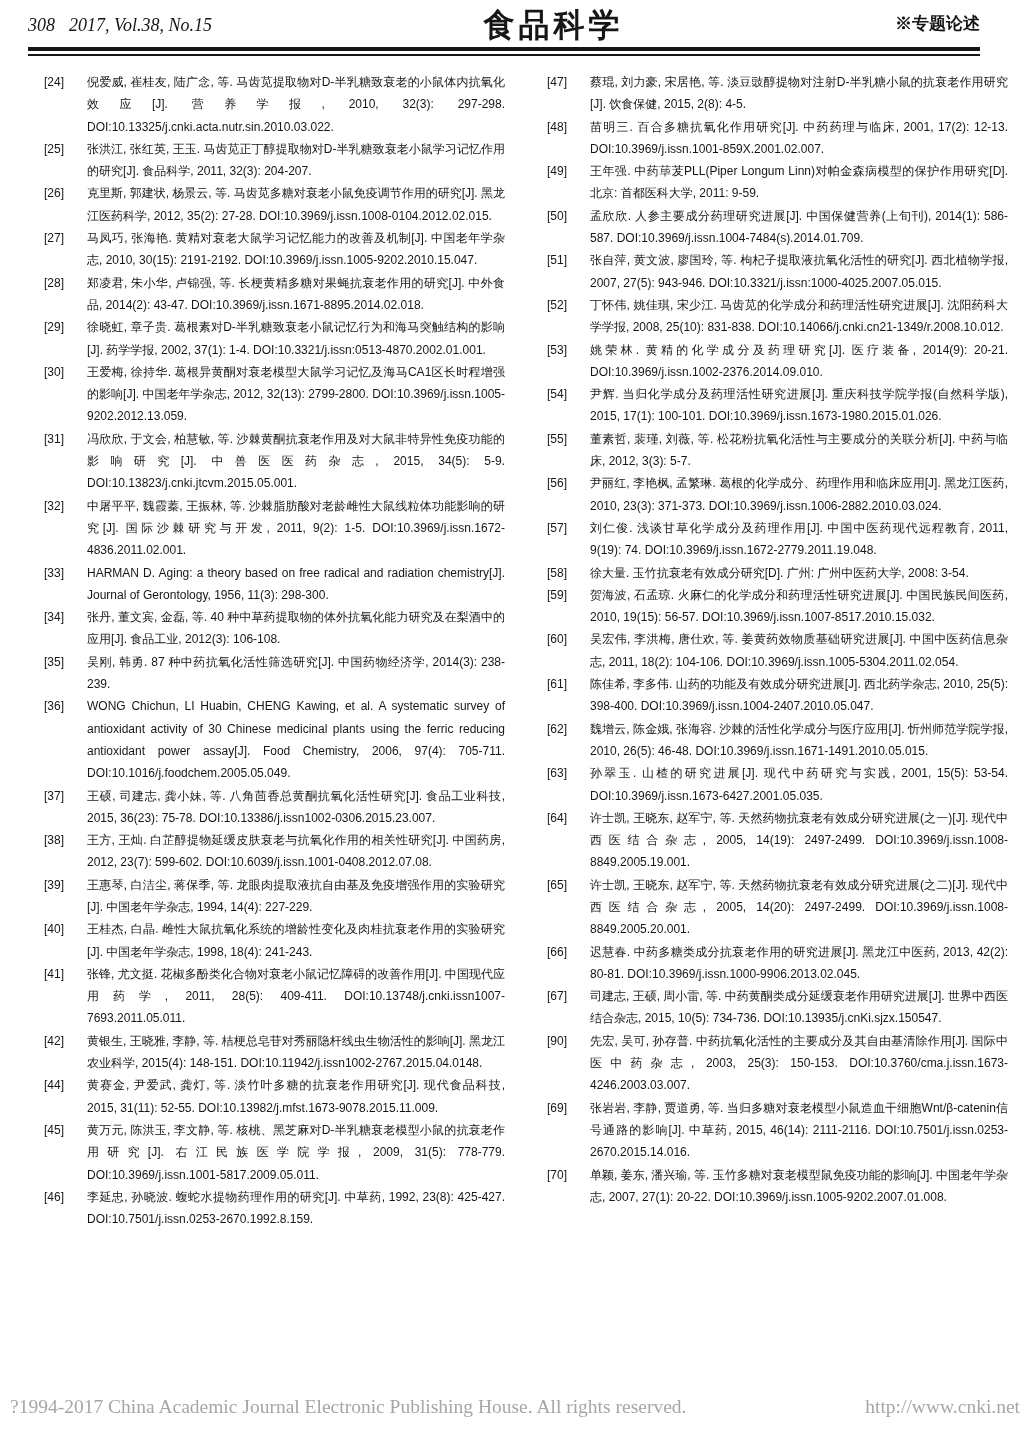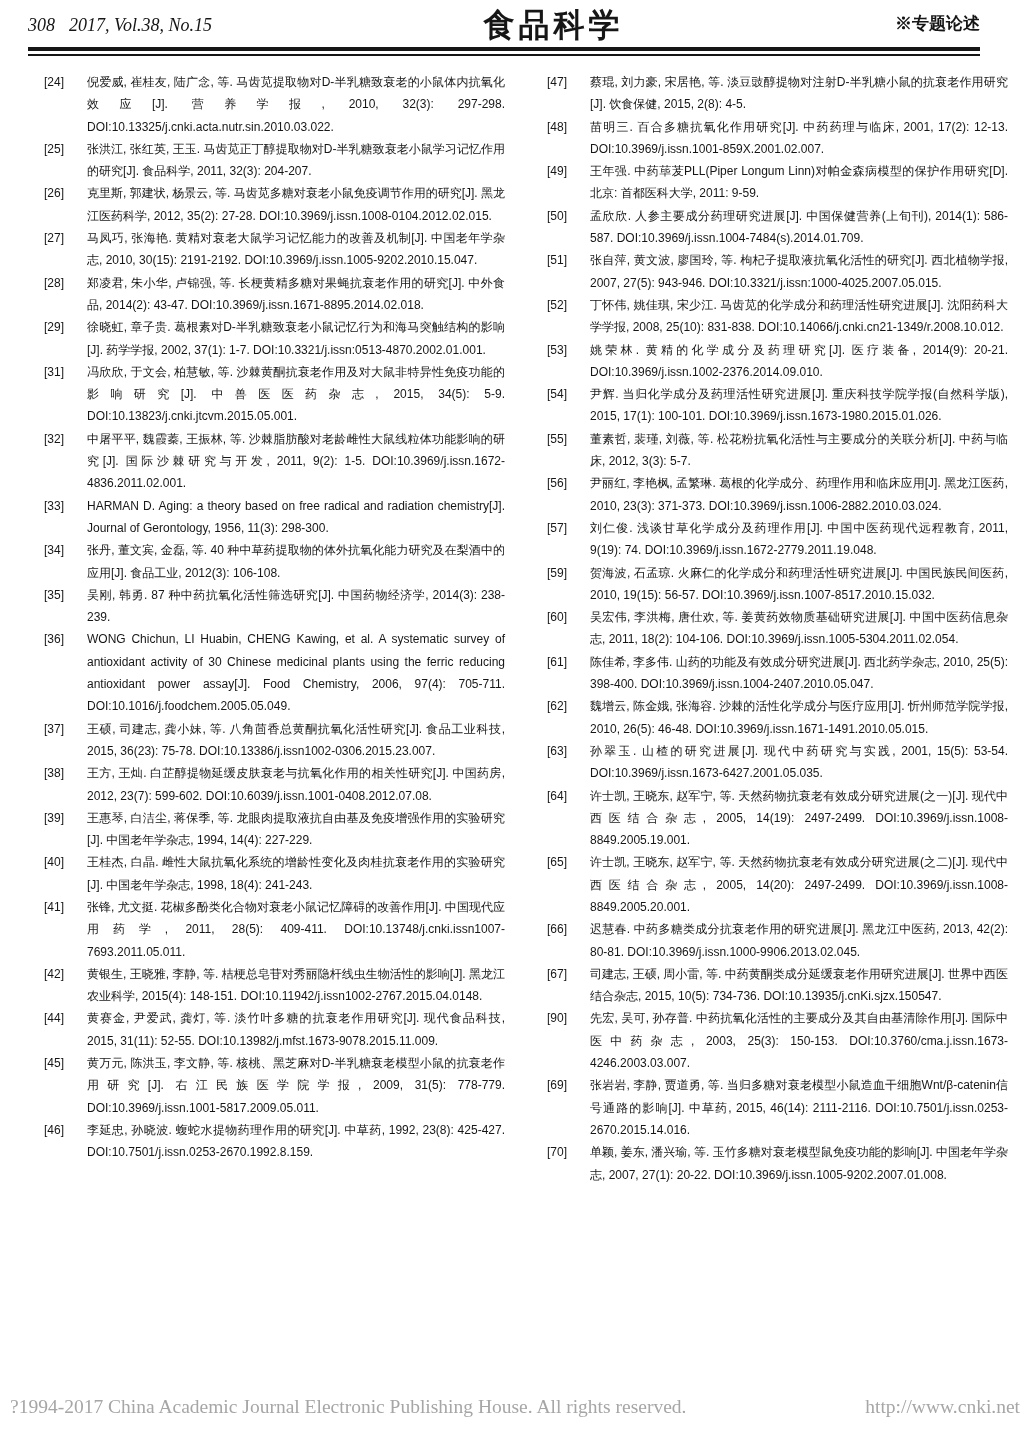--- a/index.html
+++ b/index.html
@@ -110,21 +110,25 @@
       <div class="ref">
           <span class="rn">[27]</span>
           <span class="rt">马凤巧, 张海艳. 黄精对衰老大鼠学习记忆能力的改善及机制[J]. 中国老年学杂志, 2010, 30(15): 2191-2192. DOI:10.3969/j.issn.1005-9202.2010.15.047.</span>
         </div>
       <div class="ref">
           <span class="rn">[28]</span>
           <span class="rt">郑凌君, 朱小华, 卢锦强, 等. 长梗黄精多糖对果蝇抗衰老作用的研究[J]. 中外食品, 2014(2): 43-47. DOI:10.3969/j.issn.1671-8895.2014.02.018.</span>
         </div>
       <div class="ref">
           <span class="rn">[29]</span>
-          <span class="rt">徐晓虹, 章子贵. 葛根素对D-半乳糖致衰老小鼠记忆行为和海马突触结构的影响[J]. 药学学报, 2002, 37(1): 1-7. DOI:10.3321/j.issn:0513-4870.2002.01.001.</span>
+          <span class="rt">徐晓虹, 章子贵. 葛根素对D-半乳糖致衰老小鼠记忆行为和海马突触结构的影响[J]. 药学学报, 2002, 37(1): 1-4. DOI:10.3321/j.issn:0513-4870.2002.01.001.</span>
+        </div>
+      <div class="ref">
+          <span class="rn">[30]</span>
+          <span class="rt">王爱梅, 徐持华. 葛根异黄酮对衰老模型大鼠学习记忆及海马CA1区长时程增强的影响[J]. 中国老年学杂志, 2012, 32(13): 2799-2800. DOI:10.3969/j.issn.1005-9202.2012.13.059.</span>
         </div>
       <div class="ref">
           <span class="rn">[31]</span>
           <span class="rt">冯欣欣, 于文会, 柏慧敏, 等. 沙棘黄酮抗衰老作用及对大鼠非特异性免疫功能的影响研究[J]. 中兽医医药杂志, 2015, 34(5): 5-9. DOI:10.13823/j.cnki.jtcvm.2015.05.001.</span>
         </div>
       <div class="ref">
           <span class="rn">[32]</span>
           <span class="rt">中屠平平, 魏霞蓁, 王振林, 等. 沙棘脂肪酸对老龄雌性大鼠线粒体功能影响的研究[J]. 国际沙棘研究与开发, 2011, 9(2): 1-5. DOI:10.3969/j.issn.1672-4836.2011.02.001.</span>
         </div>
       <div class="ref">
@@ -218,20 +222,24 @@
           <span class="rn">[55]</span>
           <span class="rt">董素哲, 裴瑾, 刘薇, 等. 松花粉抗氧化活性与主要成分的关联分析[J]. 中药与临床, 2012, 3(3): 5-7.</span>
         </div>
       <div class="ref">
           <span class="rn">[56]</span>
           <span class="rt">尹丽红, 李艳枫, 孟繁琳. 葛根的化学成分、药理作用和临床应用[J]. 黑龙江医药, 2010, 23(3): 371-373. DOI:10.3969/j.issn.1006-2882.2010.03.024.</span>
         </div>
       <div class="ref">
           <span class="rn">[57]</span>
           <span class="rt">刘仁俊. 浅谈甘草化学成分及药理作用[J]. 中国中医药现代远程教育, 2011, 9(19): 74. DOI:10.3969/j.issn.1672-2779.2011.19.048.</span>
+        </div>
+      <div class="ref">
+          <span class="rn">[58]</span>
+          <span class="rt">徐大量. 玉竹抗衰老有效成分研究[D]. 广州: 广州中医药大学, 2008: 3-54.</span>
         </div>
       <div class="ref">
           <span class="rn">[59]</span>
           <span class="rt">贺海波, 石孟琼. 火麻仁的化学成分和药理活性研究进展[J]. 中国民族民间医药, 2010, 19(15): 56-57. DOI:10.3969/j.issn.1007-8517.2010.15.032.</span>
         </div>
       <div class="ref">
           <span class="rn">[60]</span>
           <span class="rt">吴宏伟, 李洪梅, 唐仕欢, 等. 姜黄药效物质基础研究进展[J]. 中国中医药信息杂志, 2011, 18(2): 104-106. DOI:10.3969/j.issn.1005-5304.2011.02.054.</span>
         </div>
       <div class="ref">

